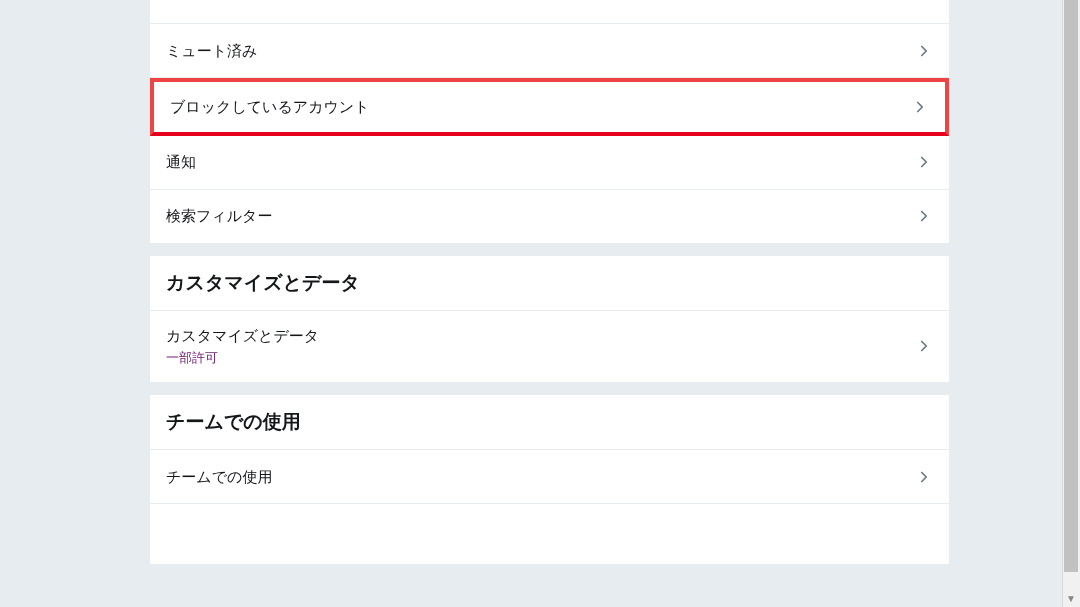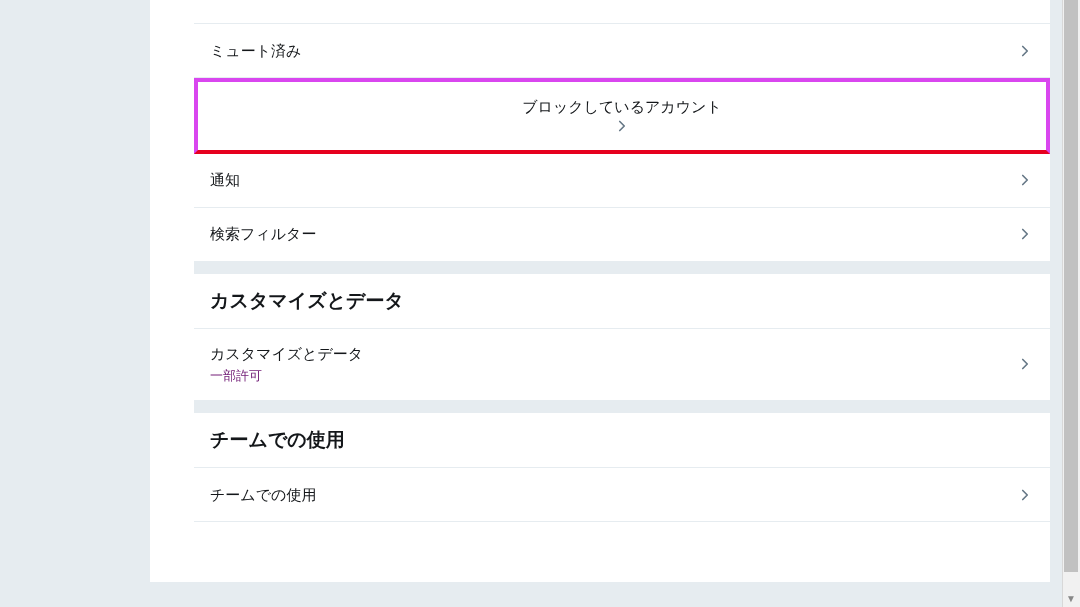--- a/index.html
+++ b/index.html
@@ -9,39 +9,37 @@
     }
     body {
       font-family: -apple-system, BlinkMacSystemFont, "Segoe UI", "Hiragino Sans", "Hiragino Kaku Gothic ProN", Meiryo, sans-serif;
       background: #e6ecf0;
       width: 1080px;
       height: 607px;
       overflow: hidden;
       position: relative;
     }
     .container {
-      width: 900px;
+      width: 799px;
       margin-left: 150px;
       background: #fff;
-      padding-left: 44px;
     }
     .list-item {
       display: flex;
       align-items: center;
       justify-content: space-between;
       padding: 15px 16px;
       border-bottom: 1px solid #e6ecf0;
       background: #fff;
       cursor: pointer;
       min-height: 54px;
     }
     .list-item.highlighted {
-      border: 4px solid #d946ef;
+      border: 4px solid #ef4444;
       border-bottom: 4px solid #e6001e;
-      flex-direction: column;
     }
     .list-item-text {
       color: #14171a;
       font-size: 15px;
       line-height: 1.3;
     }
     .list-item-subtitle {
       color: #701a75;
       font-size: 13px;
       margin-top: 4px;

